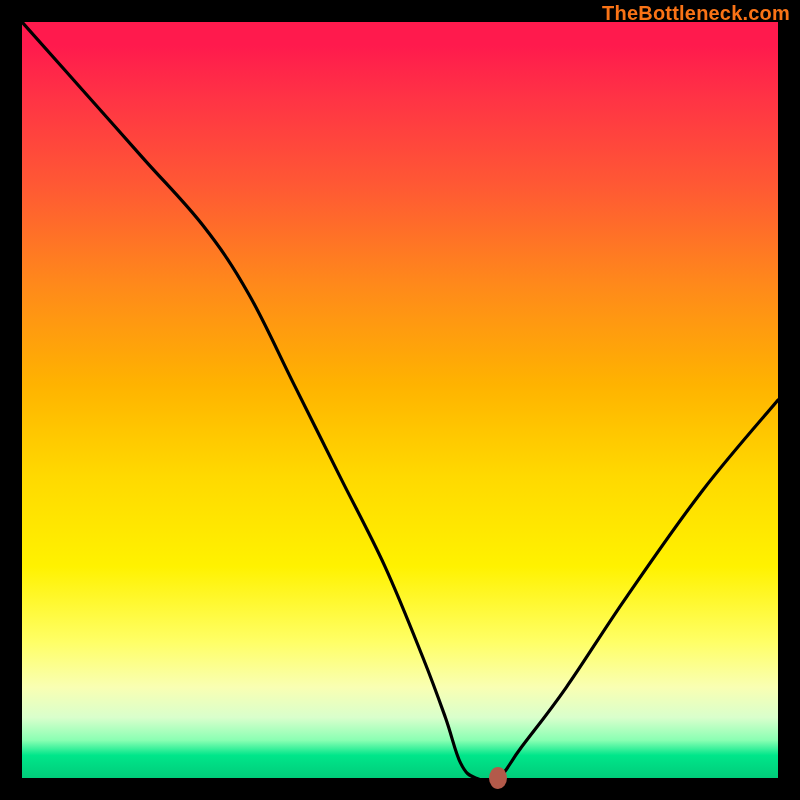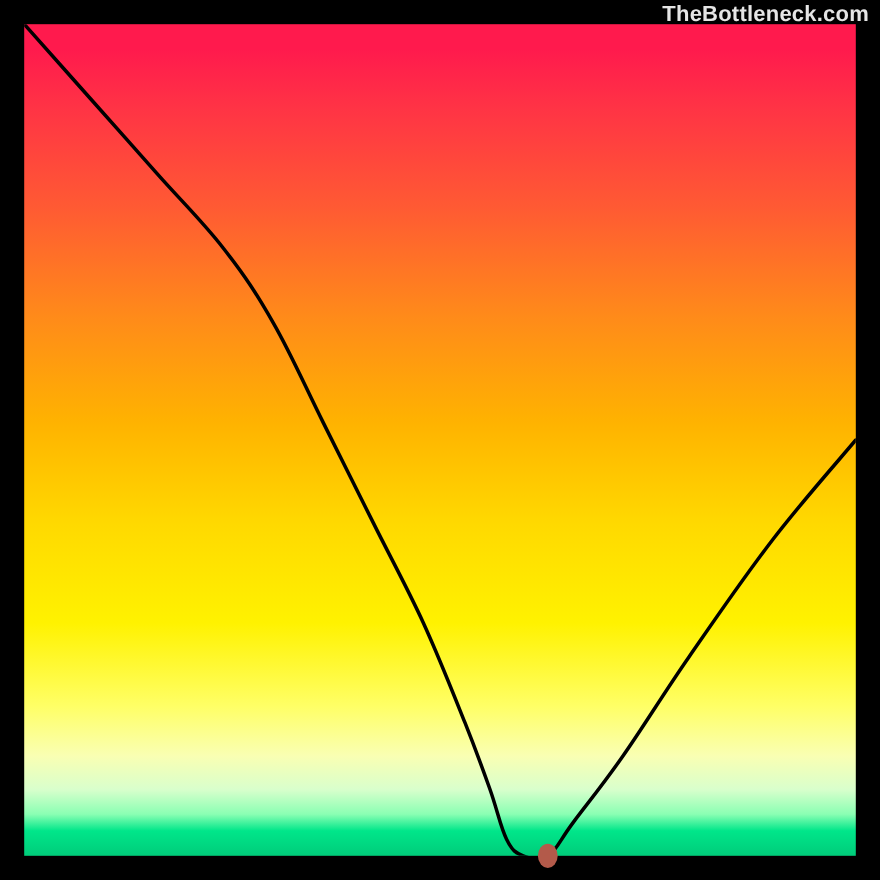--- a/index.html
+++ b/index.html
@@ -42,21 +42,21 @@
       #00cc7a 100%
     );
   }
   .watermark {
     position: absolute;
     top: 2px;
     right: 10px;
     font-family: Arial, Helvetica, sans-serif;
     font-size: 20px;
     font-weight: 600;
-    color: #e5e5e5;
+    color: #f97316;
     letter-spacing: 0.2px;
   }
   svg.curve {
     position: absolute;
     left: 0;
     top: 0;
     width: 756px;
     height: 756px;
   }
   .dot {

